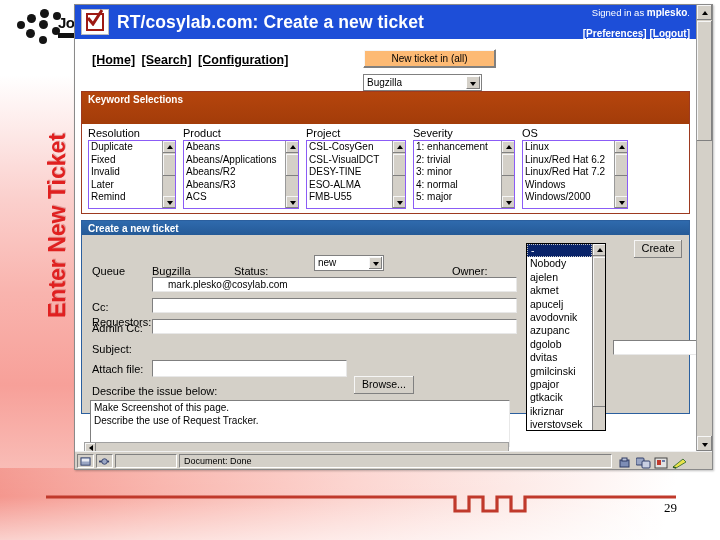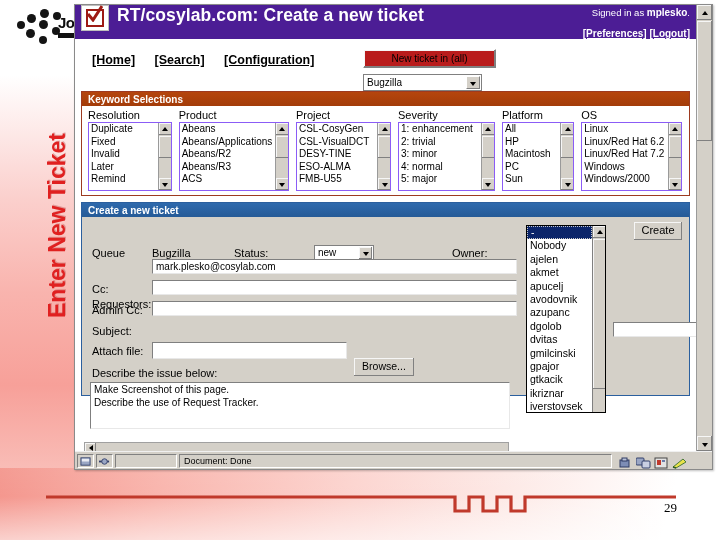--- a/index.html
+++ b/index.html
@@ -52,23 +52,23 @@
     background:#d4d0c8; border:1px solid #8a8a8a;
     box-shadow:1px 1px 2px rgba(0,0,0,0.25);
   }
   #browser-canvas {
     position:absolute; left:0; top:0; right:16px; bottom:18px;
     background:#ffffff; overflow:hidden;
   }
 
   
   #rt-header {
-    position:relative; height:36px; background:#4c1d95;
+    position:relative; height:36px; background:#1d4ed8;
     border-bottom:2px solid #ffffff;
-    display:flex; align-items:flex-start;
+    display:flex; align-items:center;
   }
   #rt-logo-box {
     width:28px; height:26px; margin:0 8px 0 6px; background:#ffffff;
     position:relative; flex:none; border:1px solid #bdbdbd;
   }
   #rt-logo-box .cb {
     position:absolute; left:4px; top:3px; width:18px; height:18px;
     border:2px solid #9d1a14;
   }
   #rt-logo-box .tick {
@@ -85,24 +85,24 @@
   #rt-signin b { font-size:10px; }
   #rt-signin .links { margin-top:9px; font-weight:bold; font-size:10px; }
   #rt-signin .links span { text-decoration:underline; }
 
   
   #nav-row { position:relative; height:50px; background:#ffffff; }
   #nav-links {
     position:absolute; left:17px; top:12px;
     font-size:12.5px; font-weight:bold; color:#000;
   }
-  #nav-links span { text-decoration:underline; margin-right:16px;text-align:right; }
+  #nav-links span { text-decoration:underline; margin-right:3px;text-align:right; }
   #newticket-btn {
     position:absolute; left:288px; top:8px; width:133px; height:19px;
-    background:#b91c1c; border:1px solid #fff; border-right-color:#808080; border-bottom-color:#808080;
+    background:#fdba74; border:1px solid #fff; border-right-color:#808080; border-bottom-color:#808080;
     box-shadow:inset -1px -1px 0 #808080, inset 1px 1px 0 #f6f6f6;
     font-size:10px; color:#000; text-align:center; line-height:17px;
   }
   #queue-select {
     position:absolute; left:288px; top:33px; width:119px; height:17px;
     background:#ffffff; border:1px solid #808080;
     font-size:10px; color:#000; padding-left:3px; line-height:15px;
   }
   #queue-select .arrow {
     position:absolute; right:1px; top:1px; width:14px; height:13px;
@@ -116,21 +116,21 @@
   .tri-up {
     position:absolute; left:50%; top:50%; margin-left:-3px; margin-top:-2px;
     width:0; height:0; border-left:3px solid transparent; border-right:3px solid transparent;
     border-bottom:4px solid #000;
   }
 
   
   #kw-panel { position:relative; margin:0 6px; border:1px solid #9d3a20; background:#ffffff; }
   #kw-title {
     background:#b24a10; color:#ffffff; font-size:10px; font-weight:bold;
-    padding:2px 0 2px 6px; height:14px; line-height:11px;
+    padding:2px 0 2px 6px; height:32px; line-height:11px;
     background:linear-gradient(to bottom,#b5450d,#a33c09);
   }
   #kw-body { display:flex; padding:3px 0 4px 6px; }
   .kw-col { margin-right:7px; }
   .kw-col .hdr { font-size:11px; color:#000; margin-bottom:1px; }
   .listbox {
     border:1px solid #8b5cf6; background:#fff; position:relative;
     height:69px; overflow:hidden; display:flex;
   }
   .listbox .items { flex:1; padding:0; overflow:hidden; }
@@ -161,21 +161,21 @@
   #create-btn {
     position:absolute; right:7px; top:5px; width:48px; height:18px;
     background:#d4d0c8; box-shadow:inset -1px -1px 0 #808080, inset 1px 1px 0 #f6f6f6;
     font-size:11px; text-align:center; line-height:17px; color:#000;
   }
   .frow { position:relative; height:21px; }
   .flabel { position:absolute; font-size:11px; color:#000; }
   .ftext {
     position:absolute; height:15px; background:#ffffff;
     border:1px solid #7f7f7f; border-right-color:#e8e8e8; border-bottom-color:#e8e8e8;
-    font-size:10px; color:#000; padding-left:3px; line-height:13px; overflow:hidden; white-space:nowrap;
+    font-size:10px; color:#000; padding-left:15px; line-height:13px; overflow:hidden; white-space:nowrap;
   }
   .fselect {
     position:absolute; height:16px; background:#ffffff; border:1px solid #808080;
     font-size:10px; color:#000; padding-left:3px; line-height:14px;
   }
   .fselect .arrow {
     position:absolute; right:1px; top:1px; width:13px; height:12px;
     background:#d4d0c8; box-shadow:inset -1px -1px 0 #808080, inset 1px 1px 0 #f6f6f6;
   }
   #browse-btn {
@@ -408,41 +408,20 @@
                   <span class="btn up">
                     <span class="tri-up"></span>
                   </span>
                   <span class="thumb"></span>
                   <span class="btn dn">
                     <span class="tri-down"></span>
                   </span>
                 </div>
               </div>
             </div>
-            <div class="kw-col" style="width: 76px;">
-              <div class="hdr">Platform</div>
-              <div class="listbox">
-                <div class="items">
-                  <div>All</div>
-                  <div>HP</div>
-                  <div>Macintosh</div>
-                  <div>PC</div>
-                  <div>Sun</div>
-                </div>
-                <div class="lb-scroll">
-                  <span class="btn up">
-                    <span class="tri-up"></span>
-                  </span>
-                  <span class="thumb"></span>
-                  <span class="btn dn">
-                    <span class="tri-down"></span>
-                  </span>
-                </div>
-              </div>
-            </div>
             <div class="kw-col" style="width: 106px;">
               <div class="hdr">OS</div>
               <div class="listbox">
                 <div class="items">
                   <div>Linux</div>
                   <div>Linux/Red Hat 6.2</div>
                   <div>Linux/Red Hat 7.2</div>
                   <div>Windows</div>
                   <div>Windows/2000</div>
                 </div>
@@ -463,21 +442,21 @@
       <div id="ct-panel">
         <div id="ct-title">Create a new ticket</div>
         <div id="ct-body">
 
           <div id="create-btn">Create</div>
 
           <div class="frow" style="top:0;">
             <span class="flabel" style="left:10px;top:24px;">Queue</span>
             <span class="flabel" style="left:70px;top:24px;">Bugzilla</span>
             <span class="flabel" style="left:152px;top:24px;">Status:</span>
-            <div class="fselect" style="left:232px;top:22px;width:60px;">
+            <div class="fselect" style="left:232px;top:14px;width:70px;">
               <span>new</span>
               <span class="arrow">
                   <span class="tri-down"></span>
                 </span>
             </div>
             <span class="flabel" style="left:370px;top:24px;">Owner:</span>
             <div class="fselect" style="left:444px;top:22px;width:80px;">
               <span>-</span>
               <span class="arrow">
                   <span class="tri-down"></span>

